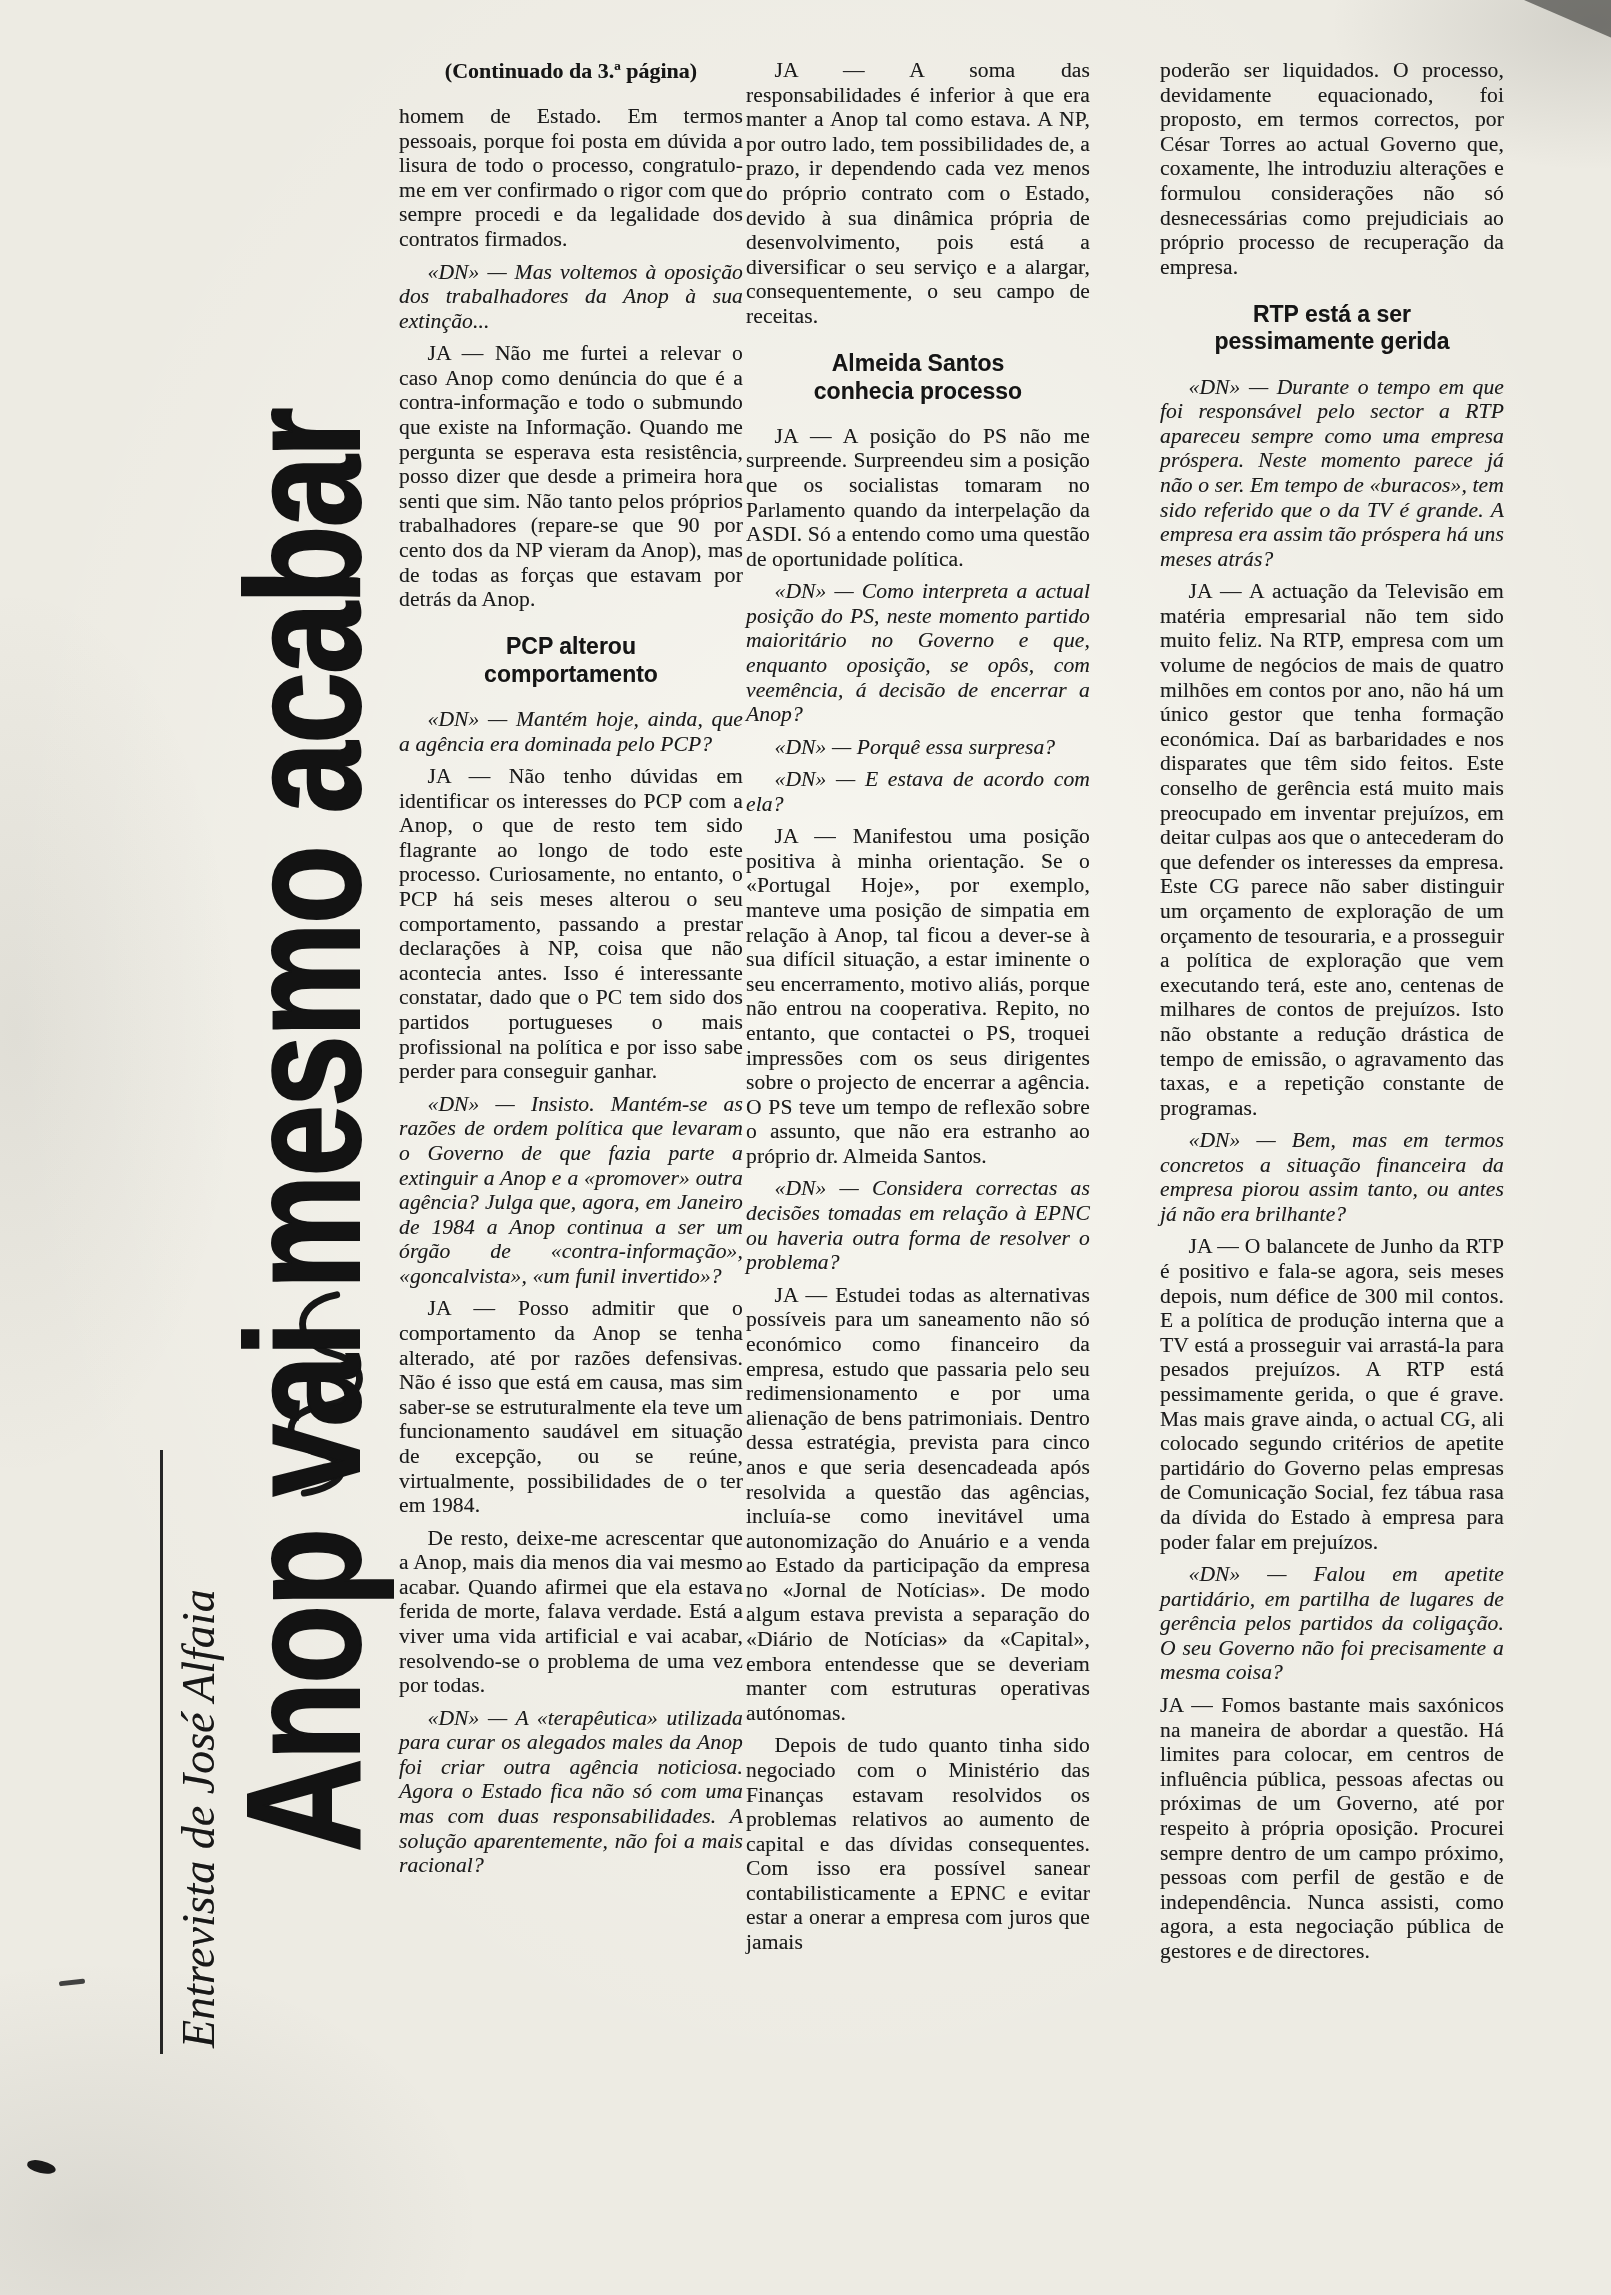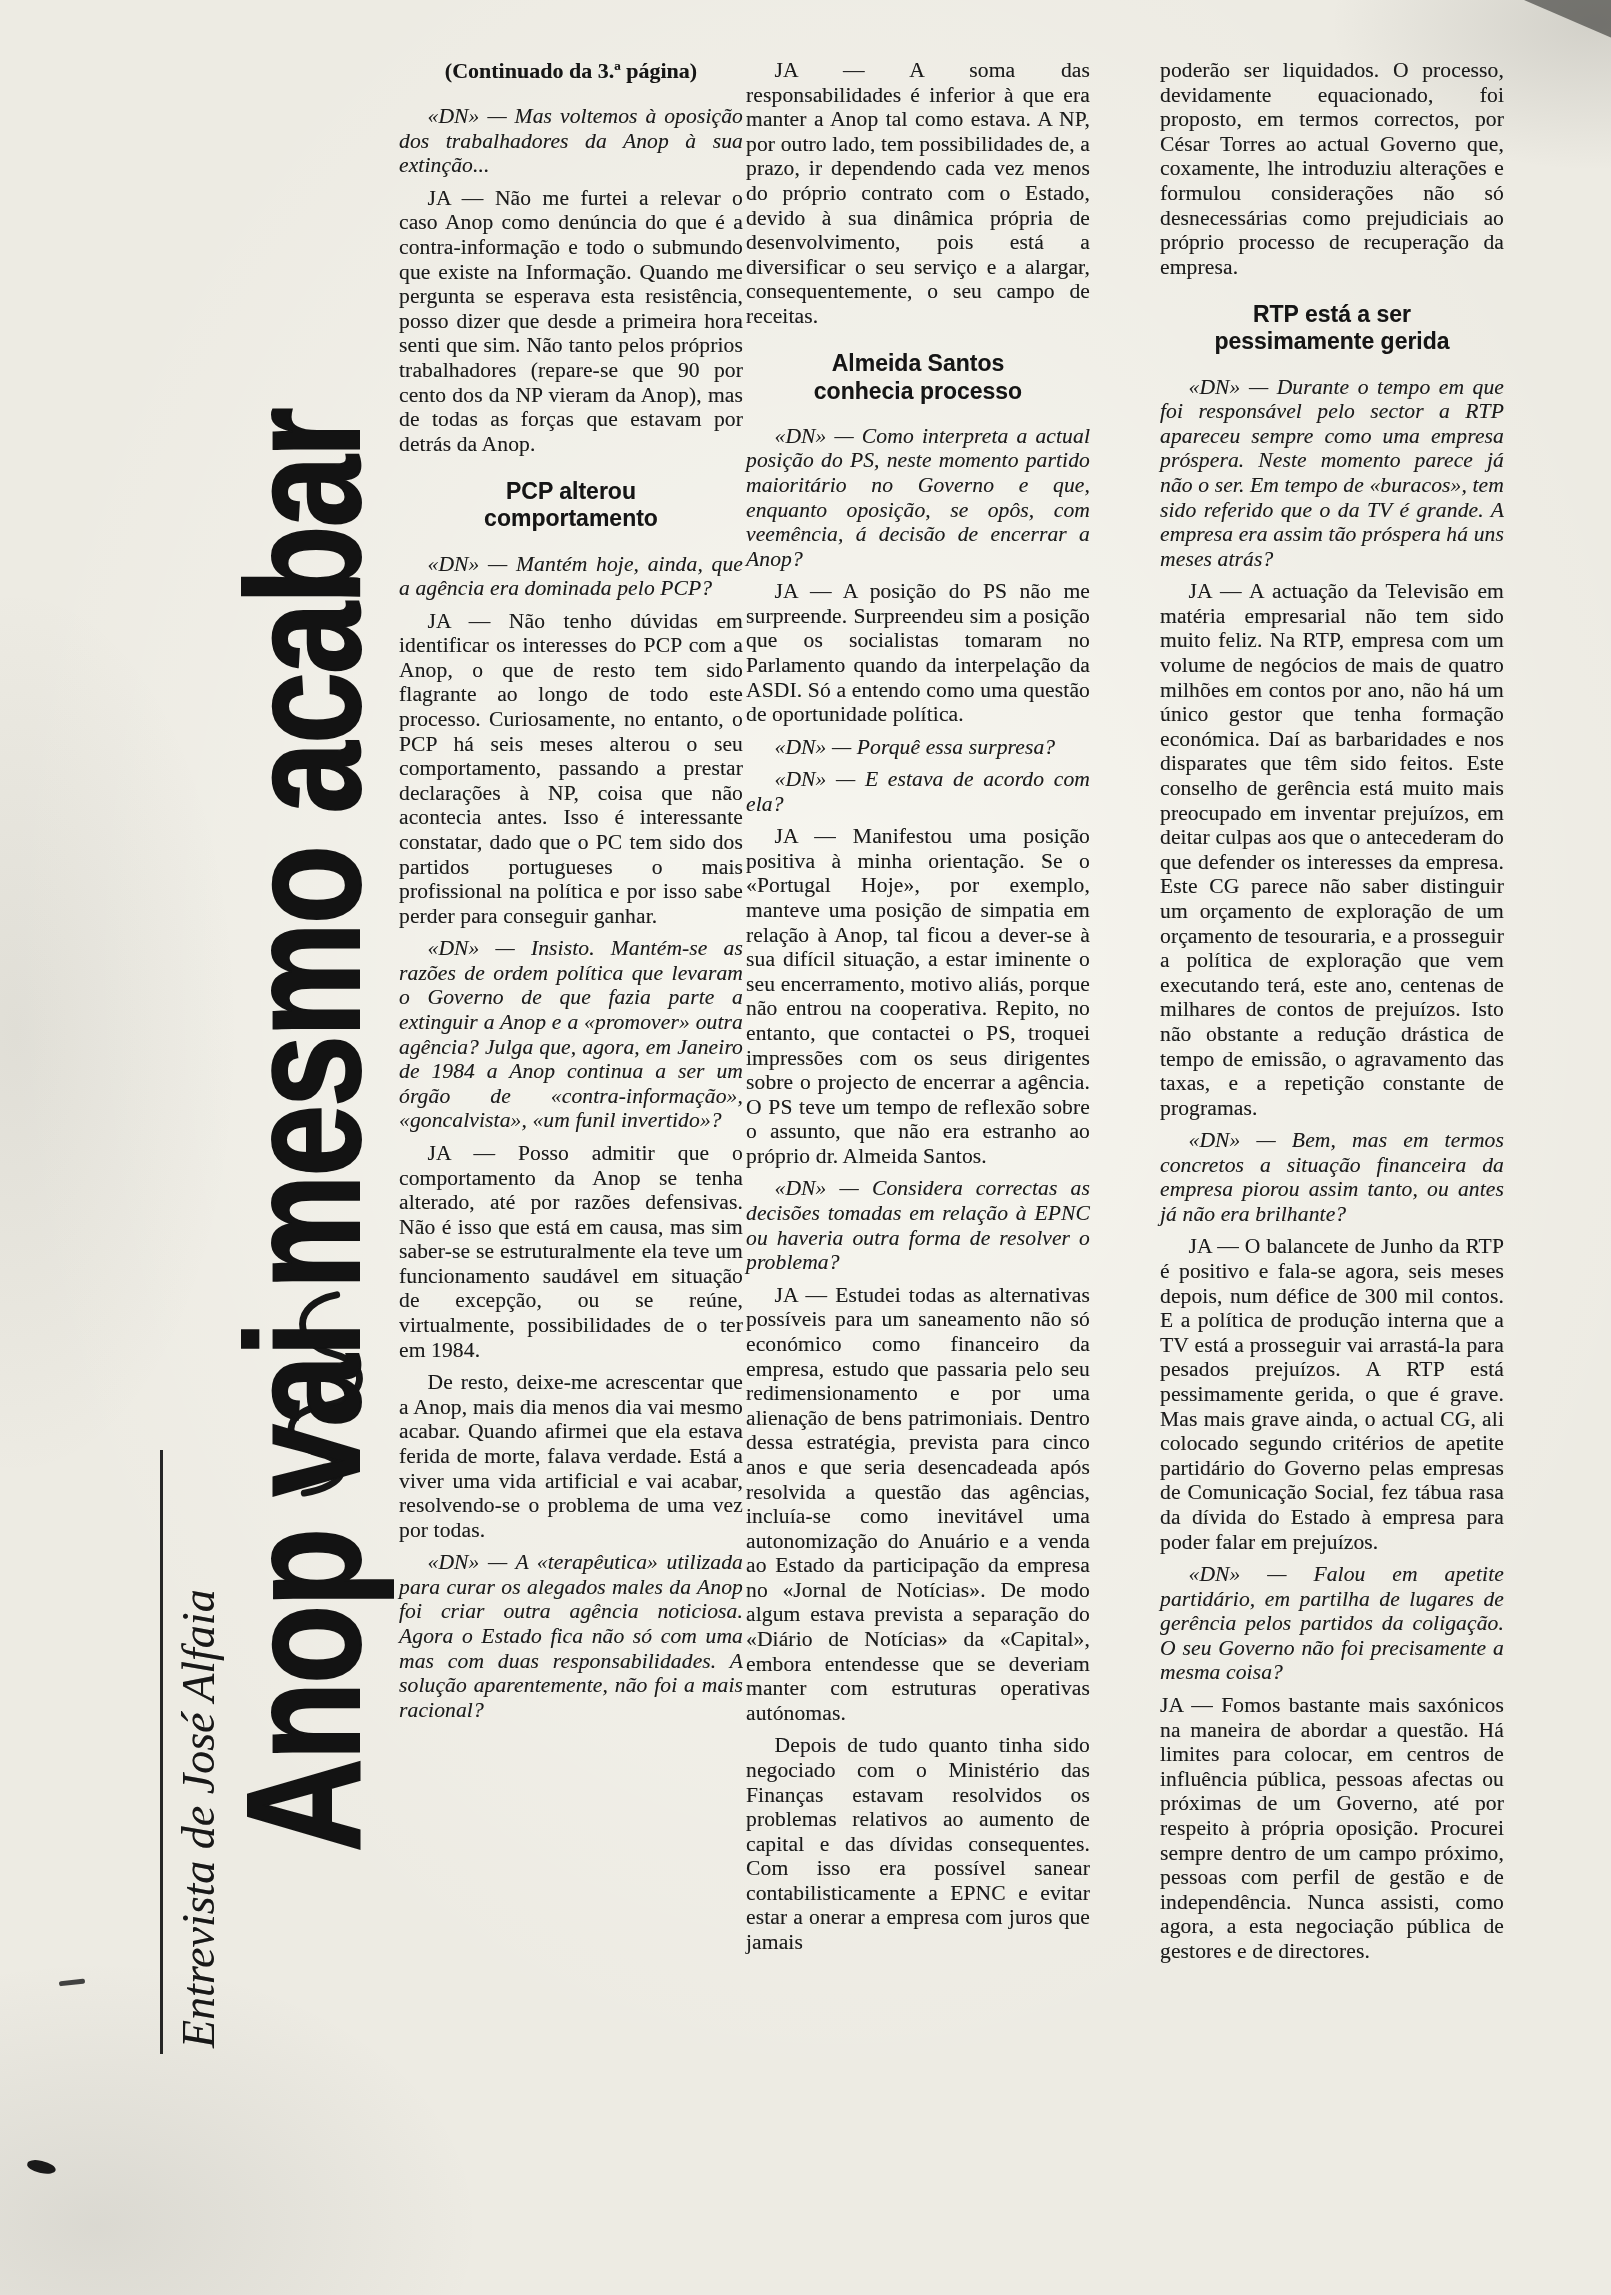--- a/index.html
+++ b/index.html
@@ -146,40 +146,41 @@
   <div class="kicker-rule"></div>
   <div class="kicker">Entrevista de José Alfaia</div>
   <svg class="signature" viewBox="0 0 230 430">
     <path d="M 150 18 C 55 36, 62 118, 142 138 C 222 158, 212 232, 124 244 C 36 256, 36 322, 116 342 C 188 360, 168 408, 84 422" fill="none" stroke="#161616" stroke-width="14" stroke-linecap="round"></path>
   </svg>
   <div class="headline">Anop vai mesmo acabar</div>
 
   <div class="col col-1">
     <div class="continuation">(Continuado da 3.ª página)</div>
     <div class="blocks">
+        <p class="para noindent">homem de Estado. Em termos pessoais, porque foi posta em dúvida a lisura de todo o processo, congratulo-me em ver confirmado o rigor com que sempre procedi e da legalidade dos contratos firmados.</p>
         <p class="para question">«DN» — Mas voltemos à oposição dos trabalhadores da Anop à sua extinção...</p>
         <p class="para">JA — Não me furtei a relevar o caso Anop como denúncia do que é a contra-informação e todo o submundo que existe na Informação. Quando me pergunta se esperava esta resistência, posso dizer que desde a primeira hora senti que sim. Não tanto pelos próprios trabalhadores (repare-se que 90 por cento dos da NP vieram da Anop), mas de todas as forças que estavam por detrás da Anop.</p>
         <p class="heading">PCP alterou
 comportamento</p>
         <p class="para question">«DN» — Mantém hoje, ainda, que a agência era dominada pelo PCP?</p>
         <p class="para">JA — Não tenho dúvidas em identificar os interesses do PCP com a Anop, o que de resto tem sido flagrante ao longo de todo este processo. Curiosamente, no entanto, o PCP há seis meses alterou o seu comportamento, passando a prestar declarações à NP, coisa que não acontecia antes. Isso é interessante constatar, dado que o PC tem sido dos partidos portugueses o mais profissional na política e por isso sabe perder para conseguir ganhar.</p>
         <p class="para question">«DN» — Insisto. Mantém-se as razões de ordem política que levaram o Governo de que fazia parte a extinguir a Anop e a «promover» outra agência? Julga que, agora, em Janeiro de 1984 a Anop continua a ser um órgão de «contra-informação», «goncalvista», «um funil invertido»?</p>
         <p class="para">JA — Posso admitir que o comportamento da Anop se tenha alterado, até por razões defensivas. Não é isso que está em causa, mas sim saber-se se estruturalmente ela teve um funcionamento saudável em situação de excepção, ou se reúne, virtualmente, possibilidades de o ter em 1984.</p>
         <p class="para">De resto, deixe-me acrescentar que a Anop, mais dia menos dia vai mesmo acabar. Quando afirmei que ela estava ferida de morte, falava verdade. Está a viver uma vida artificial e vai acabar, resolvendo-se o problema de uma vez por todas.</p>
         <p class="para question">«DN» — A «terapêutica» utilizada para curar os alegados males da Anop foi criar outra agência noticiosa. Agora o Estado fica não só com uma mas com duas responsabilidades. A solução aparentemente, não foi a mais racional?</p>
       </div>
   </div>
 
   <div class="col col-2">
     <div class="blocks">
         <p class="para">JA — A soma das responsabilidades é inferior à que era manter a Anop tal como estava. A NP, por outro lado, tem possibilidades de, a prazo, ir dependendo cada vez menos do próprio contrato com o Estado, devido à sua dinâmica própria de desenvolvimento, pois está a diversificar o seu serviço e a alargar, consequentemente, o seu campo de receitas.</p>
         <p class="heading">Almeida Santos
 conhecia processo</p>
+        <p class="para">JA — A posição do PS não me surpreende. Surpreendeu sim a posição que os socialistas tomaram no Parlamento quando da interpelação da ASDI. Só a entendo como uma questão de oportunidade política.</p>
         <p class="para question">«DN» — Como interpreta a actual posição do PS, neste momento partido maioritário no Governo e que, enquanto oposição, se opôs, com veemência, á decisão de encerrar a Anop?</p>
-        <p class="para">JA — A posição do PS não me surpreende. Surpreendeu sim a posição que os socialistas tomaram no Parlamento quando da interpelação da ASDI. Só a entendo como uma questão de oportunidade política.</p>
         <p class="para question">«DN» — Porquê essa surpresa?</p>
         <p class="para question">«DN» — E estava de acordo com ela?</p>
         <p class="para">JA — Manifestou uma posição positiva à minha orientação. Se o «Portugal Hoje», por exemplo, manteve uma posição de simpatia em relação à Anop, tal ficou a dever-se à sua difícil situação, a estar iminente o seu encerramento, motivo aliás, porque não entrou na cooperativa. Repito, no entanto, que contactei o PS, troquei impressões com os seus dirigentes sobre o projecto de encerrar a agência. O PS teve um tempo de reflexão sobre o assunto, que não era estranho ao próprio dr. Almeida Santos.</p>
         <p class="para question">«DN» — Considera correctas as decisões tomadas em relação à EPNC ou haveria outra forma de resolver o problema?</p>
         <p class="para">JA — Estudei todas as alternativas possíveis para um saneamento não só económico como financeiro da empresa, estudo que passaria pelo seu redimensionamento e por uma alienação de bens patrimoniais. Dentro dessa estratégia, prevista para cinco anos e que seria desencadeada após resolvida a questão das agências, incluía-se como inevitável uma autonomização do Anuário e a venda ao Estado da participação da empresa no «Jornal de Notícias». De modo algum estava prevista a separação do «Diário de Notícias» da «Capital», embora entendesse que se deveriam manter com estruturas operativas autónomas.</p>
         <p class="para">Depois de tudo quanto tinha sido negociado com o Ministério das Finanças estavam resolvidos os problemas relativos ao aumento de capital e das dívidas consequentes. Com isso era possível sanear contabilisticamente a EPNC e evitar estar a onerar a empresa com juros que jamais</p>
       </div>
   </div>
 
   <div class="col col-3">

